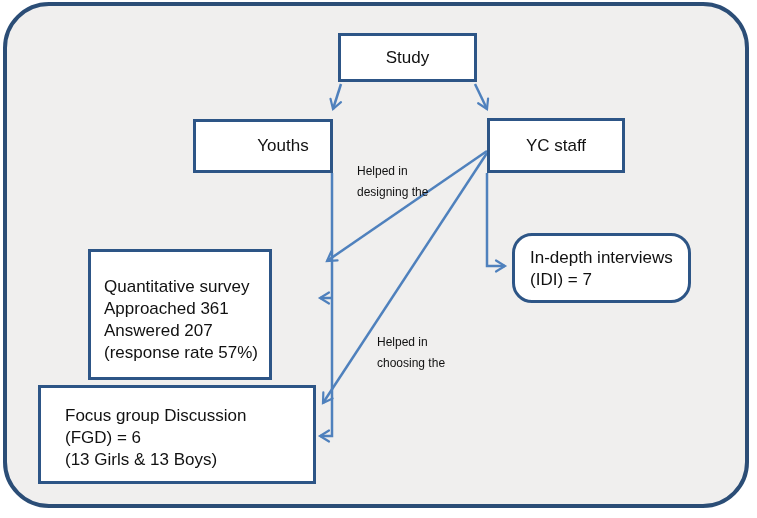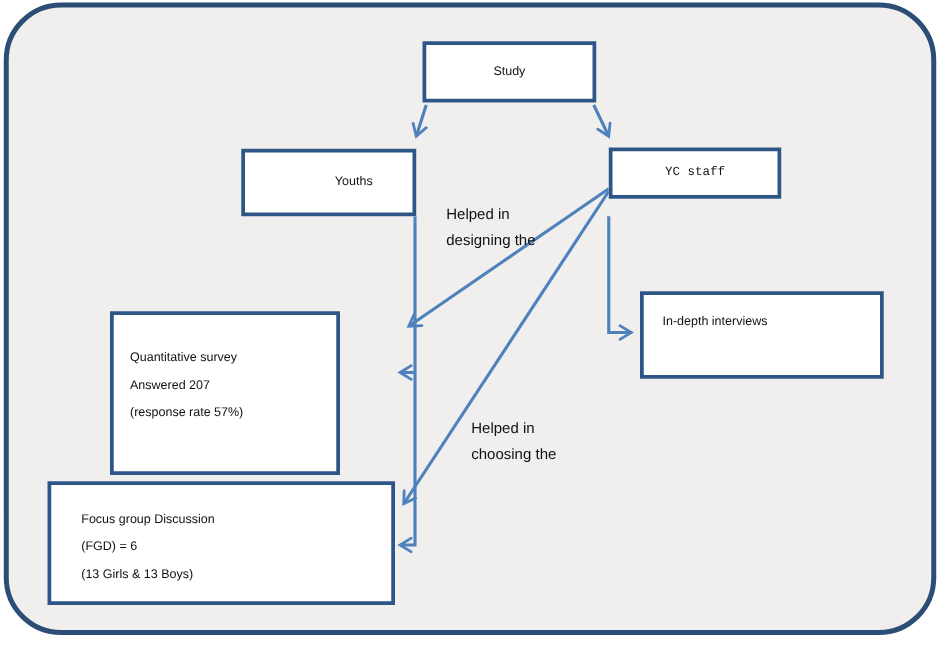--- a/index.html
+++ b/index.html
@@ -12,21 +12,21 @@
     position:absolute;left:3px;top:2px;width:738px;height:498px;
     border:4px solid var(--frame-border,#2b4d76);
     border-radius:46px;background:var(--canvas-bg,#f0efee);
   }
   #arrows{position:absolute;left:0;top:0;width:757px;height:518px;}
   .arrow{stroke:var(--arrow,#4f81bd);stroke-width:2.5;fill:none;}
   .arrowhead{stroke:var(--arrow,#4f81bd);stroke-width:2.2;fill:none;stroke-linecap:round;}
   .node{
     position:absolute;background:var(--box-bg,#fff);
     border:3px solid var(--box-border,#2d5586);
-    box-sizing:border-box;font-size:10px;line-height:22px;
+    box-sizing:border-box;font-size:17px;line-height:22px;
   }
   .node.centered{display:flex;align-items:center;justify-content:center;}
   .annotation{
     position:absolute;font-size:12px;line-height:21px;background:transparent;
   }
   .tline{display:block;white-space:nowrap;}
 </style>
 </head>
 <body>
 
@@ -57,32 +57,34 @@
   </svg>
 
   <div class="node centered" style="left:338px;top:33px;width:139px;height:49px;">
     <span>Study</span>
   </div>
 
   <div class="node centered" style="left:193px;top:119px;width:140px;height:54px;padding-left:40px;">
     <span>Youths</span>
   </div>
 
-  <div class="node centered" style="left:487px;top:118px;width:138px;height:41px;font-family:Liberation Mono, monospace;">
+  <div class="node centered" style="left:487px;top:118px;width:138px;height:55px;">
     <span>YC staff</span>
   </div>
 
   <div class="node" style="left:88px;top:249px;width:184px;height:131px;padding:24px 8px 0 13px;">
     <span class="tline">Quantitative survey</span>
+    <span class="tline">Approached 361</span>
     <span class="tline">Answered 207</span>
     <span class="tline">(response rate 57%)</span>
   </div>
 
-  <div class="node" style="left:512px;top:233px;width:195px;height:70px;padding:11px 8px 0 15px;">
+  <div class="node" style="left:512px;top:233px;width:179px;height:70px;padding:11px 8px 0 15px;border-radius:20px;">
     <span class="tline">In-depth interviews</span>
+    <span class="tline">(IDI) = 7</span>
   </div>
 
   <div class="node" style="left:38px;top:385px;width:278px;height:99px;padding:17px 8px 0 24px;">
     <span class="tline">Focus group Discussion</span>
     <span class="tline">(FGD) = 6</span>
     <span class="tline">(13 Girls &amp; 13 Boys)</span>
   </div>
 
   <div class="annotation" style="left:357px;top:161px;">
     <span class="tline">Helped in</span>

